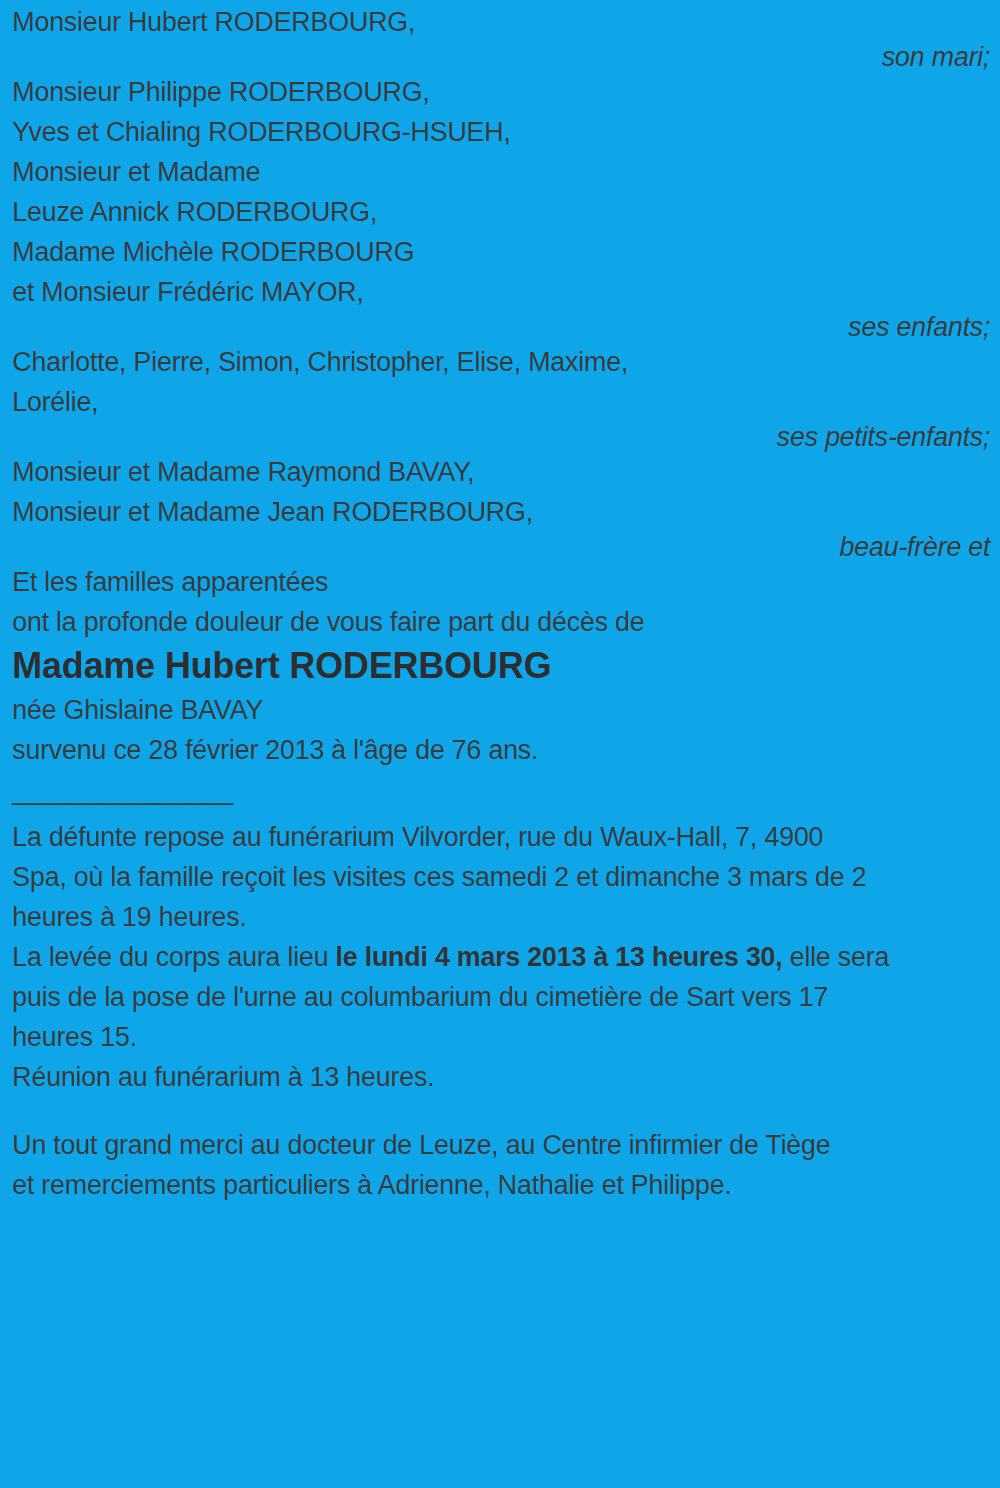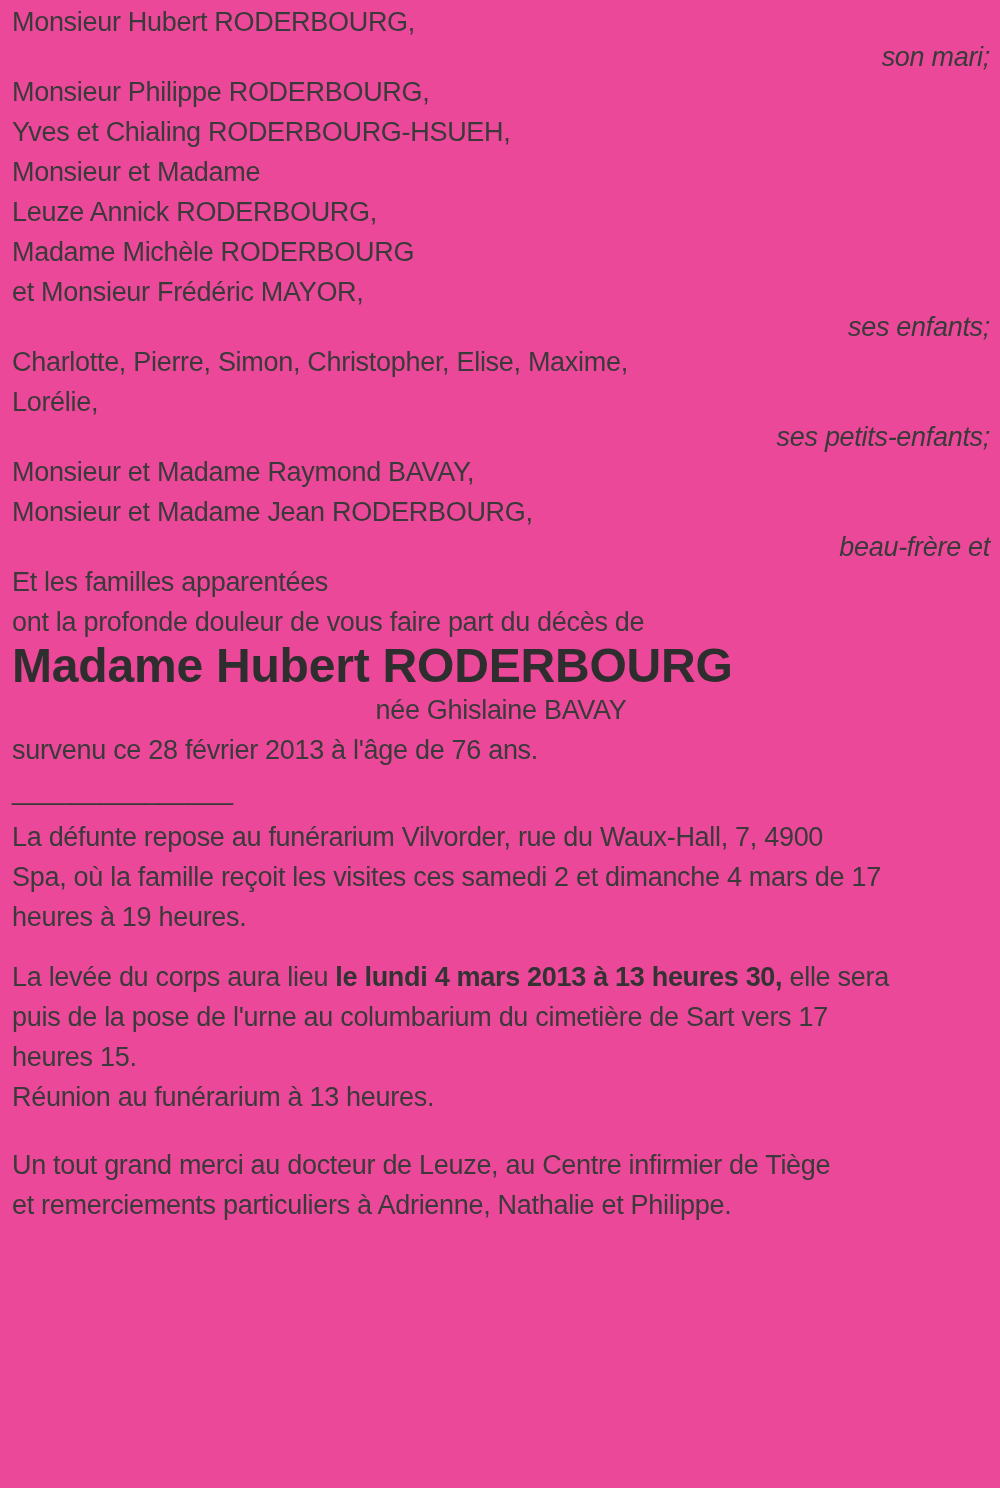--- a/index.html
+++ b/index.html
@@ -7,50 +7,50 @@
     margin: 0;
     padding: 0;
     background: #ffffff;
   }
   .page {
     position: relative;
     width: 1000px;
     height: 1488px;
     box-sizing: border-box;
     padding: 2px 10px 14px 12px;
-    background: #ec4899;
+    background: #0ea5e9;
     font-family: "Liberation Sans", "DejaVu Sans", sans-serif;
     font-size: 27px;
     line-height: 40px;
     color: #3a3a3a;
     letter-spacing: -0.3px;
     overflow: hidden;
   }
   .page p { margin: 0; padding: 0; }
   .line { text-align: left; }
   .role {
     text-align: right;
     font-style: italic;
     line-height: 30px;
   }
   .role .role-line { display: block; }
   .announcement { margin-top: 38px; }
   .deceased-title {
     margin: 42px 0 0 0;
-    font-size: 48px;
+    font-size: 36px;
     line-height: 48px;
     font-weight: 700;
     color: #2e2e2e;
     letter-spacing: -0.2px;
   }
-  .maiden-name { margin-top: 36px; text-align: center; }
+  .maiden-name { margin-top: 36px; }
   .death-line { margin-top: 38px; }
   .separator { margin-top: 15px; }
   .visitation { margin-top: 7px; }
-  .ceremony { margin-top: 20px; }
+  .ceremony { margin-top: 0; }
   .ceremony b { font-weight: 700; color: #333333; }
   .meeting { margin-top: 10px; }
   .thanks { margin-top: 28px; }
 </style>
 </head>
 <body>
 
 <div class="page">
 
   <p class="line">Monsieur Hubert RODERBOURG,</p>
@@ -87,21 +87,21 @@
   <p class="deceased-title">Madame Hubert RODERBOURG</p>
 
   <p class="maiden-name">née Ghislaine BAVAY</p>
 
   <p class="death-line">survenu ce 28 février 2013 à l'âge de 76 ans.</p>
 
   <p class="separator">_______________</p>
 
   <div class="visitation">
     <p class="line">La défunte repose au funérarium Vilvorder, rue du Waux-Hall, 7, 4900</p>
-    <p class="line">Spa, où la famille reçoit les visites ces samedi 2 et dimanche 4 mars de 17</p>
+    <p class="line">Spa, où la famille reçoit les visites ces samedi 2 et dimanche 3 mars de 2</p>
     <p class="line">heures à 19 heures.</p>
   </div>
 
   <div class="ceremony">
     <p class="line"><span>La levée du corps aura lieu </span><b>le lundi 4 mars 2013 à 13 heures 30,</b><span> elle sera</span></p>
     <p class="line">puis de la pose de l'urne au columbarium du cimetière de Sart vers 17</p>
     <p class="line">heures 15.</p>
   </div>
 
   <p class="meeting">Réunion au funérarium à 13 heures.</p>

